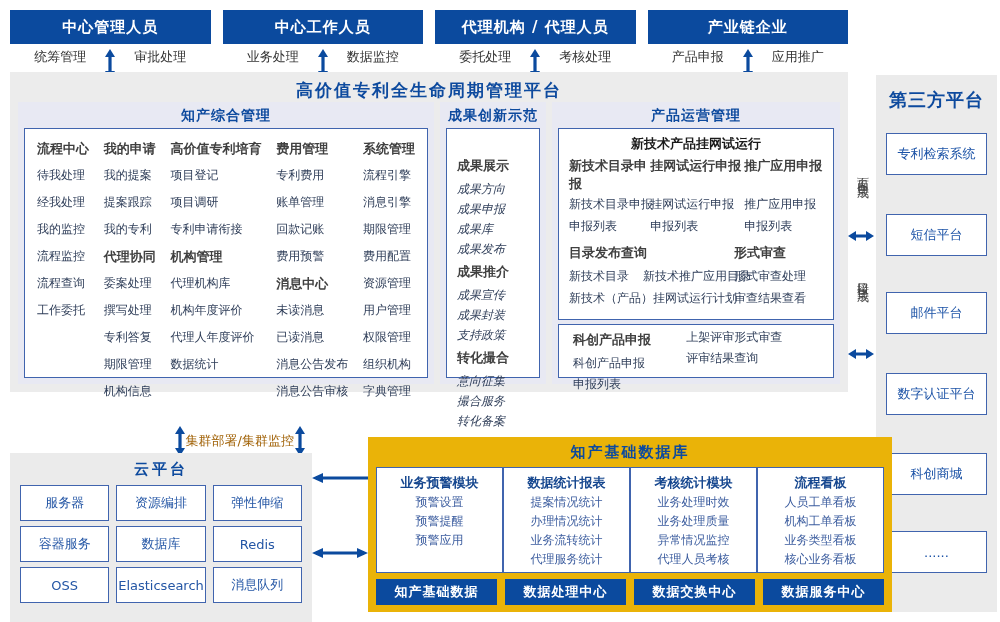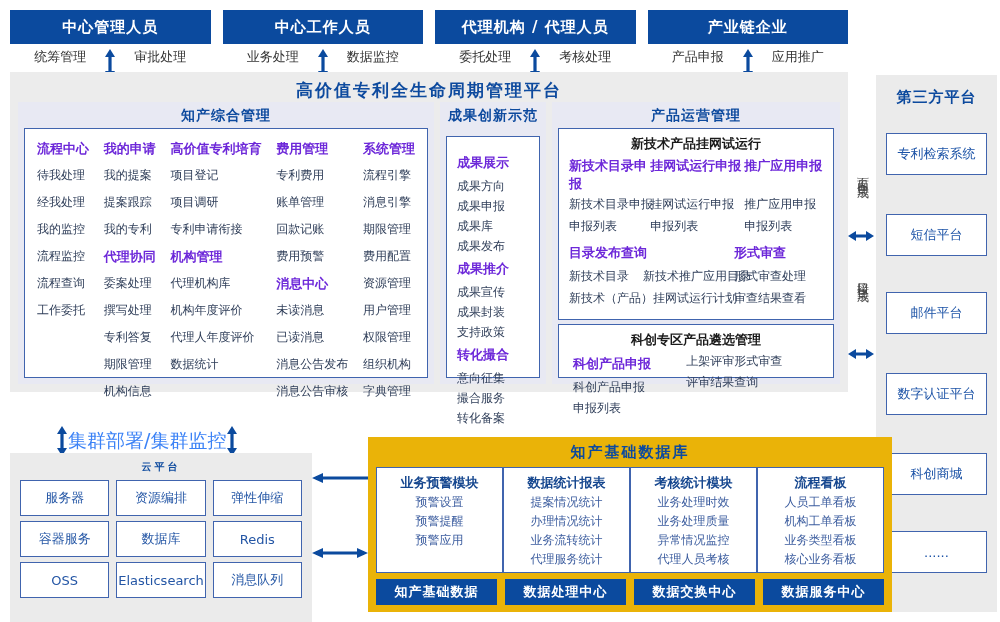--- a/index.html
+++ b/index.html
@@ -15,31 +15,31 @@
   .role-sub svg{position:relative;top:7px;flex:0 0 auto;}
   
   .main{position:absolute;left:10px;top:72px;width:838px;height:320px;background:#ececec;}
   .main-title{text-align:center;padding-top:7px;font-size:17px;font-weight:bold;color:#0d4a9e;letter-spacing:2px;}
   .mod{position:absolute;top:30px;bottom:8px;background:#e8e9f3;}
   .mod-title{height:26px;line-height:26px;text-align:center;font-weight:bold;font-size:14px;color:#0d4a9e;letter-spacing:1px;}
   .mod-body{position:absolute;left:6px;right:6px;top:26px;bottom:6px;background:#fff;border:1px solid #4064ae;}
   .mod-ip{left:8px;width:416px;}
   .mod-achv{left:430px;width:106px;}
   .mod-prod{left:542px;width:288px;}
-  .h{font-size:13px;font-weight:bold;color:#6d28d9;white-space:nowrap;}
+  .h{font-size:13px;font-weight:bold;color:#404040;white-space:nowrap;}
   .it{font-size:12px;color:#2f3e59;white-space:nowrap;}
   
   .ip-cols{display:flex;justify-content:space-between;padding:6px 12px;height:100%;box-sizing:border-box;}
   .c{display:flex;flex-direction:column;}
   .ip-cols .h{height:27px;line-height:27px;}
   .ip-cols .it{height:27px;line-height:27px;}
   
-  .ach{padding:13px 10px;margin-top:8px;}
+  .ach{padding:24px 10px;}
   .ach .h{height:26px;line-height:26px;}
-  .ach .it{height:20px;line-height:20px;}
+  .ach .it{height:20px;line-height:20px;font-style:italic;}
   
   .prod-box1{position:absolute;left:6px;right:6px;top:26px;height:190px;background:#fff;border:1px solid #4064ae;}
   .prod-box2{position:absolute;left:6px;right:6px;top:222px;bottom:6px;background:#fff;border:1px solid #4064ae;}
   .pb-title{text-align:center;font-size:13px;font-weight:bold;color:#1a1a1a;padding-top:6px;}
   .prow1{display:flex;padding:4px 10px 0;}
   .prow1 .pc1{width:32%;}.prow1 .pc2{width:37%;}.prow1 .pc3{width:31%;}
   .prow1 .h{white-space:normal;min-height:36px;line-height:18px;}
   .prow1 .it{height:22px;line-height:22px;}
   .prow2{display:flex;padding:4px 10px 0;}
   .prow2 .pl{width:65%;}.prow2 .pr{width:35%;}
@@ -48,29 +48,29 @@
   .pline{display:flex;gap:14px;}
   .prow3{display:flex;padding:2px 14px 0;}
   .prow3 .pl{width:46%;}.prow3 .pr{width:54%;}
   .prow3 .h{height:26px;line-height:26px;}
   .prow3 .it{height:21px;line-height:21px;}
   
   .int-label{position:absolute;writing-mode:vertical-rl;font-size:12px;color:#444;letter-spacing:3px;left:853px;width:18px;text-align:left;}
   .arrow-abs{position:absolute;}
   
   .tp{position:absolute;left:876px;top:75px;width:121px;height:537px;background:#ebebeb;}
-  .tp-title{padding-top:13px;text-align:center;font-size:15px;font-weight:bold;color:#0d4a9e;letter-spacing:1px;}
+  .tp-title{padding-top:13px;text-align:center;font-size:18px;font-weight:bold;color:#0d4a9e;letter-spacing:1px;}
   .tp-box{position:absolute;left:10px;width:99px;height:40px;background:#fff;border:1px solid #4064ae;
           display:flex;align-items:center;justify-content:center;font-size:13px;color:#1b52a6;}
   
   .cluster{position:absolute;left:56px;top:426px;width:250px;height:30px;display:flex;align-items:center;
-           justify-content:flex-start;font-size:19px;color:#3b82f6;}
+           justify-content:flex-end;font-size:13px;color:#a16207;}
   
   .cloud{position:absolute;left:10px;top:453px;width:302px;height:169px;background:#ebebeb;}
-  .cloud-title{padding-top:7px;text-align:center;font-size:10px;font-weight:bold;color:#0d4a9e;letter-spacing:3px;}
+  .cloud-title{padding-top:7px;text-align:center;font-size:15px;font-weight:bold;color:#0d4a9e;letter-spacing:3px;}
   .cloud-grid{display:grid;grid-template-columns:repeat(3,1fr);gap:5px 7px;padding:6px 10px 0;}
   .cloud-box{height:34px;background:#fff;border:1px solid #4064ae;display:flex;align-items:center;
              justify-content:center;font-size:13px;color:#2456a5;}
   
   .db{position:absolute;left:368px;top:437px;width:524px;height:175px;background:#eab308;}
   .db-title{padding-top:6px;text-align:center;font-size:15px;font-weight:bold;color:#0d4a9e;letter-spacing:2px;}
   .db-mods{display:flex;gap:0;padding:5px 8px 0;}
   .db-mod{flex:1;background:#fff;border:1px solid #4064ae;padding:4px 0 2px;text-align:center;height:98px;}
   .db-mod .h{height:21px;line-height:21px;color:#16478f;}
   .db-mod .it{height:19px;line-height:19px;color:#3c5d9f;}
@@ -243,21 +243,20 @@
             <div class="it">新技术（产品）挂网试运行计划</div>
           </div>
           <div class="pr">
             <div class="h">形式审查</div>
             <div class="it">形式审查处理</div>
             <div class="it">审查结果查看</div>
           </div>
         </div>
       </div>
       <div class="prod-box2">
-        <div class="pb-title">科创专区产品遴选管理</div>
         <div class="prow3">
           <div class="pl">
             <div class="h">科创产品申报</div>
             <div class="it">科创产品申报</div>
             <div class="it">申报列表</div>
           </div>
           <div class="pr">
             <div class="it">上架评审形式审查</div>
             <div class="it">评审结果查询</div>
           </div>

